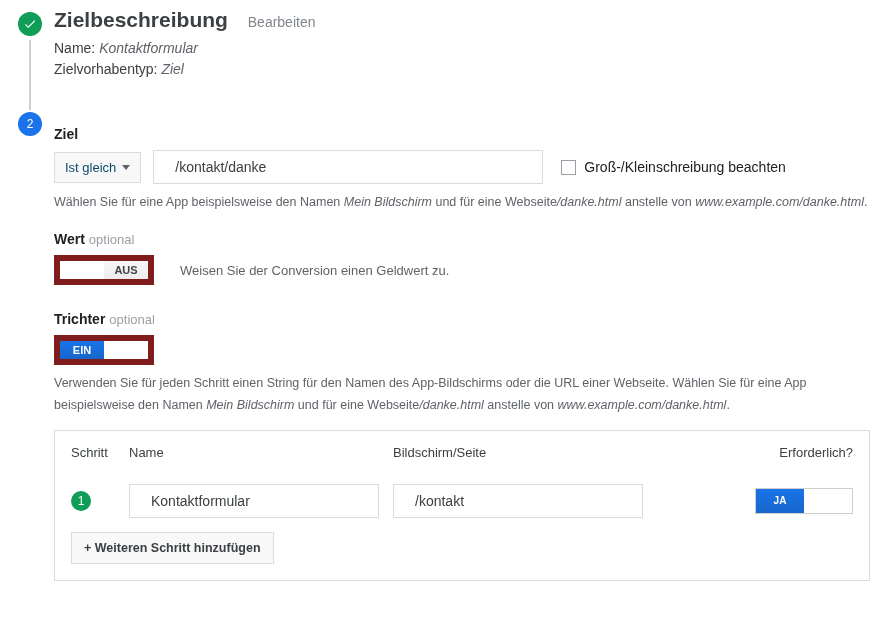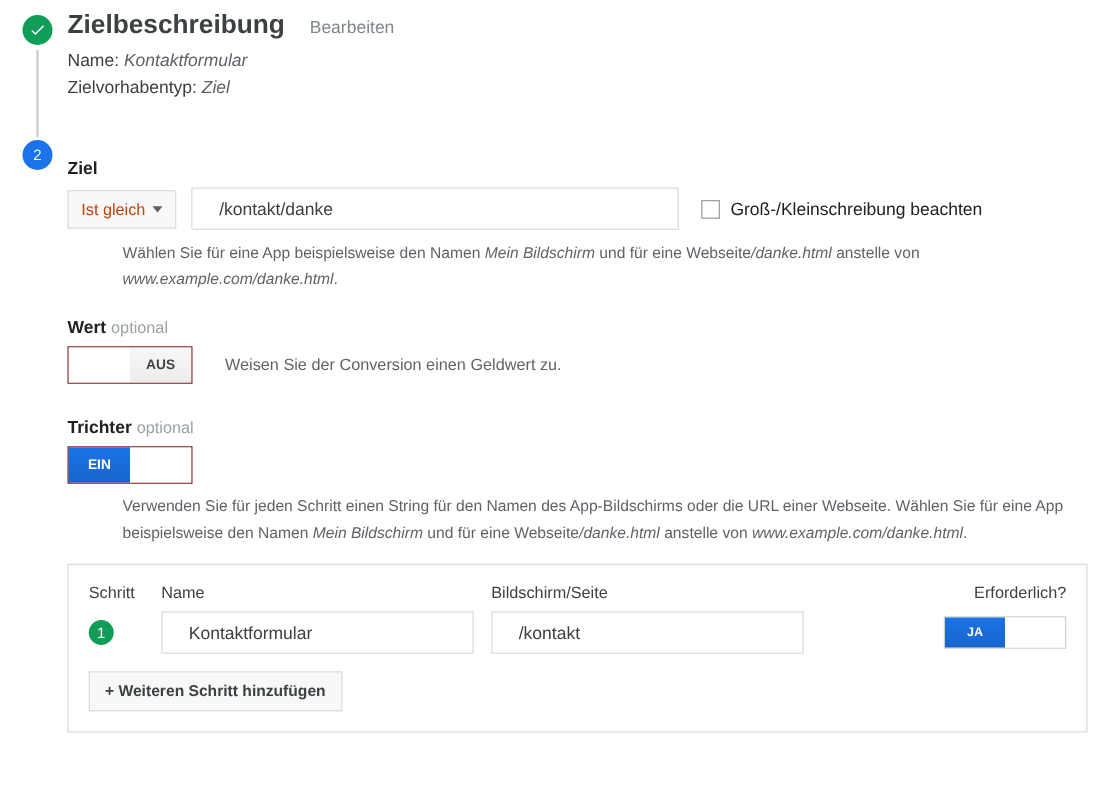--- a/index.html
+++ b/index.html
@@ -12,36 +12,36 @@
 .badge-num { background: #1a73e8; color: #fff; font-size: 12px; font-weight: 500; }
 .badge-num-green { background: #0f9d58; color: #fff; font-size: 12px; font-weight: 500; width: 20px; height: 20px; border-radius: 50%; display: flex; align-items: center; justify-content: center; }
 .step-body { flex: 1; padding-right: 18px; }
 h2 { font-size: 21px; font-weight: 700; color: #3c4043; display: inline-block; }
 .edit-link { font-size: 14px; color: #80868b; margin-left: 16px; cursor: pointer; }
 .summary { margin-top: 6px; font-size: 14px; color: #3c4043; line-height: 1.5; }
 .summary .val { font-style: italic; color: #5f6368; }
 .section-label { font-size: 14px; font-weight: 700; margin-top: 18px; margin-bottom: 8px; }
 .optional { font-weight: 400; color: #9aa0a6; font-size: 13px; margin-left: 4px; }
 .row { display: flex; align-items: center; gap: 12px; }
-.select-pill { border: 1px solid #dadce0; background: #f8f8f8; padding: 7px 10px; font-size: 13px; color: #c2410c; cursor: pointer; display: flex; align-items: center; gap: 6px; }
+.select-pill { border: 1px solid #dadce0; background: #f8f8f8; padding: 7px 10px; font-size: 13px; color: #0c4a6e; cursor: pointer; display: flex; align-items: center; gap: 6px; }
 .select-pill .caret { width: 0; height: 0; border-left: 4px solid transparent; border-right: 4px solid transparent; border-top: 5px solid #5f6368; }
 .text-input { border: 1px solid #dadce0; padding: 8px 21px; font-size: 14px; color: #3c4043; width: 390px; font-family: inherit; }
 .checkbox-wrap { display: flex; align-items: center; gap: 8px; margin-left: 6px; }
 .checkbox { width: 15px; height: 15px; border: 1px solid #9aa0a6; background: #fff; cursor: pointer; }
-.help { font-size: 12.5px; color: #5f6368; line-height: 1.7; margin-top: 8px; max-width: 820px; margin-left: 44px; }
+.help { font-size: 12.5px; color: #5f6368; line-height: 1.7; margin-top: 8px; max-width: 820px; }
 .help em { font-style: italic; }
-.toggle { width: 100px; height: 30px; border: 1px solid #7f1d1d; display: flex; cursor: pointer; }
+.toggle { width: 100px; height: 30px; border: 6px solid #7f1d1d; display: flex; cursor: pointer; }
 .toggle-half { flex: 1; display: flex; align-items: center; justify-content: center; font-size: 11px; font-weight: 700; }
 .toggle-off-active { background: linear-gradient(#f7f7f7,#ececec); color: #444; }
 .toggle-off-inactive { background: #fff; }
 .toggle-on-active { background: linear-gradient(#1a73e8,#1766cc); color: #fff; }
 .toggle-on-inactive { background: #fff; }
 .toggle-desc { font-size: 13px; color: #5f6368; margin-left: 14px; }
 .funnel-box { border: 1px solid #dadce0; padding: 14px 16px 16px 16px; margin-top: 14px; max-width: 830px; }
-.funnel-header { display: flex; gap: 14px; font-size: 13px; color: #3c4043; margin-bottom: 8px; }
+.funnel-header { display: flex; gap: 14px; font-size: 13px; color: #3c4043; margin-bottom: 24px; }
 .col-step { width: 44px; }
 .col-name { width: 250px; }
 .col-screen { width: 250px; }
 .col-req { margin-left: auto; text-align: right; }
 .funnel-row { display: flex; align-items: center; gap: 14px; }
 .funnel-row .text-input { width: 250px; }
 .toggle-small { width: 98px; height: 26px; border: 1px solid #cfcfcf; display: flex; cursor: pointer; margin-left: auto; }
 .toggle-small .toggle-half { font-size: 10px; }
 .add-step { margin-top: 14px; border: 1px solid #dadce0; background: #f8f8f8; padding: 8px 12px; font-size: 12.5px; font-weight: 700; color: #3c4043; cursor: pointer; }
 </style>

